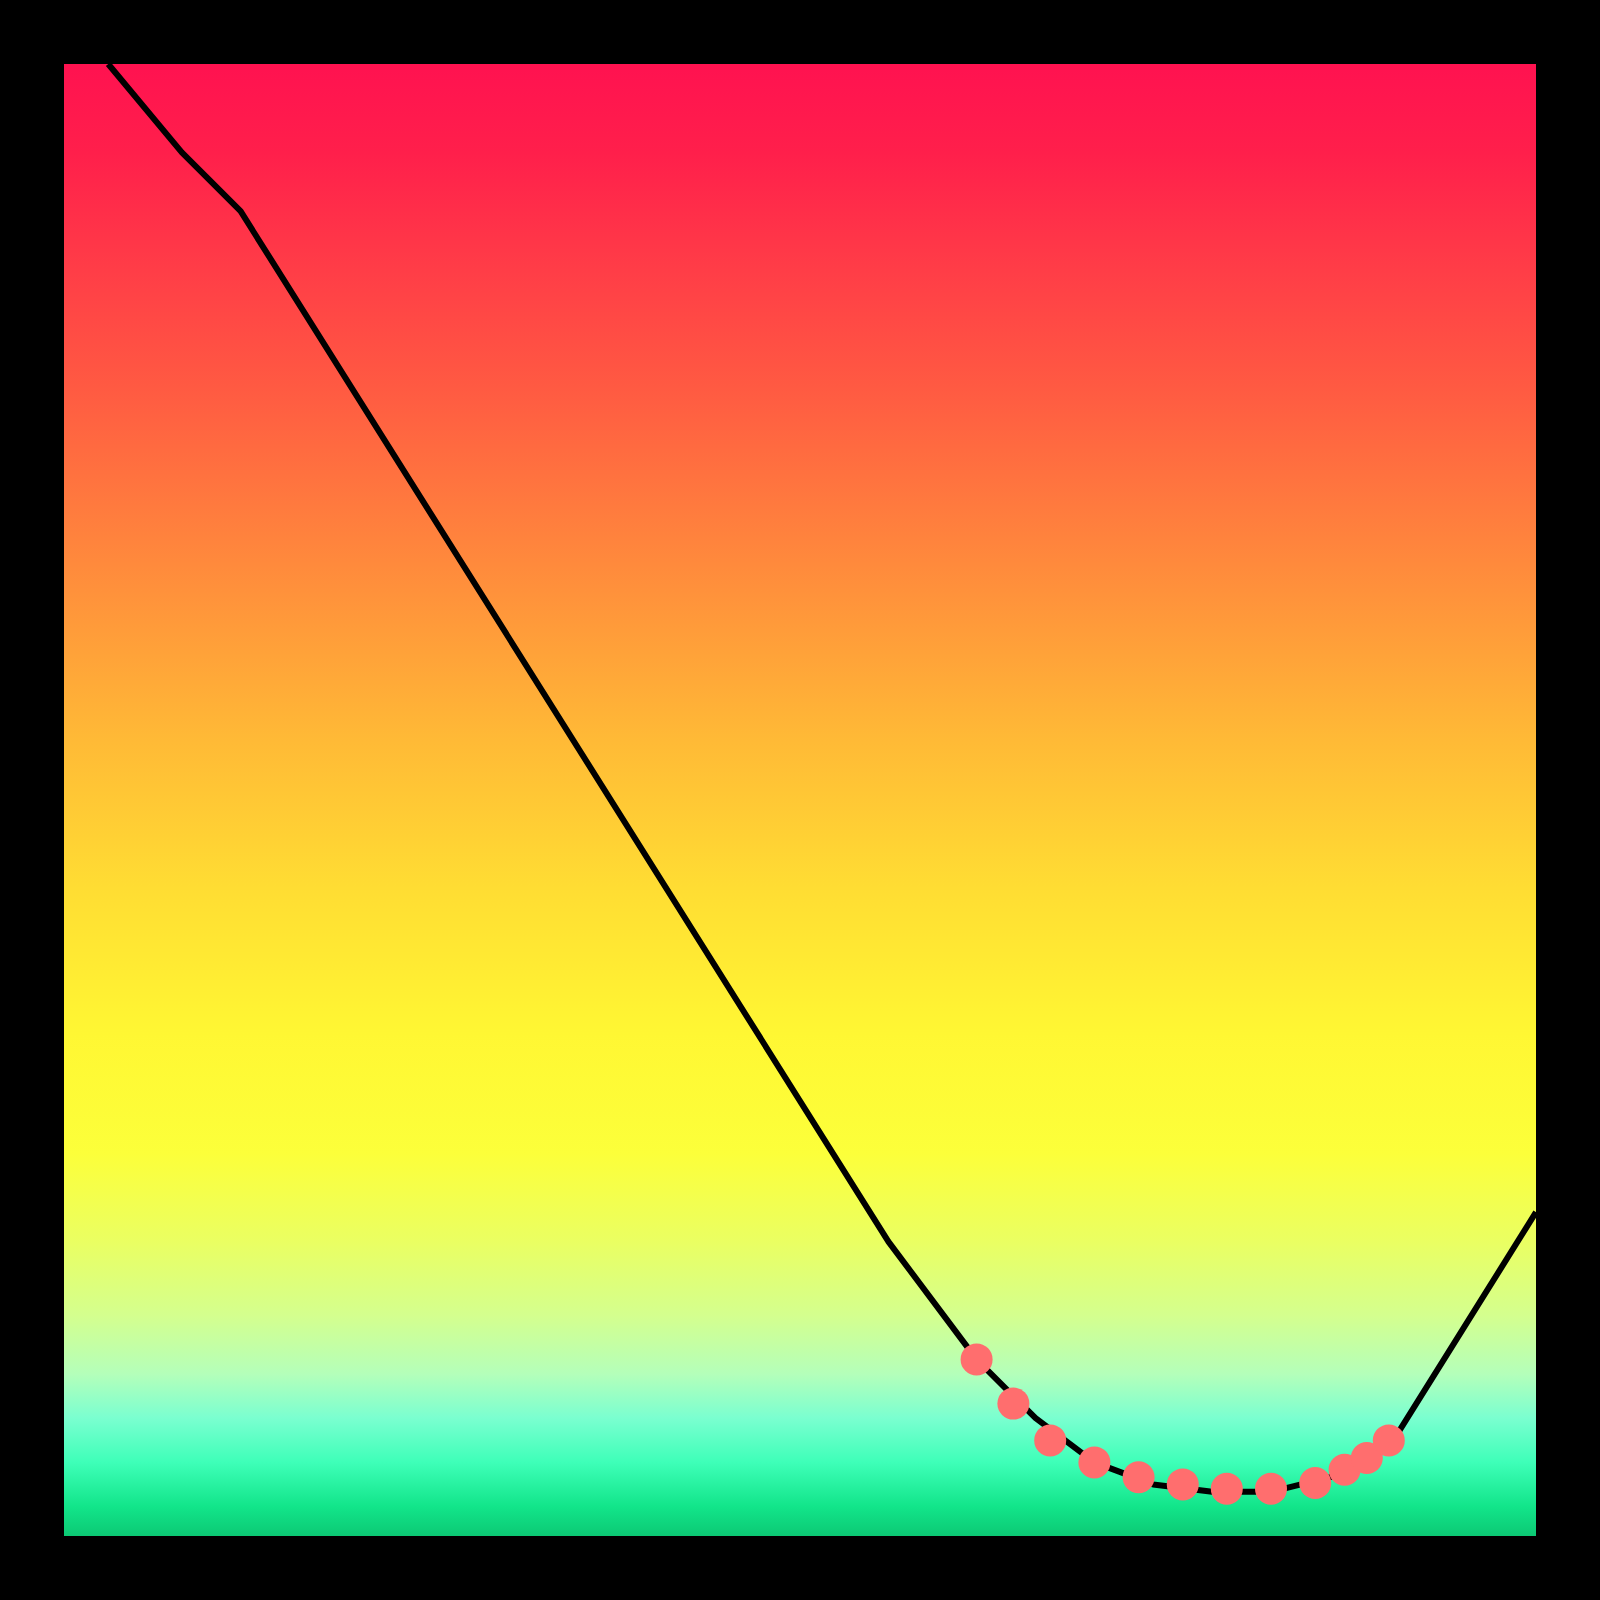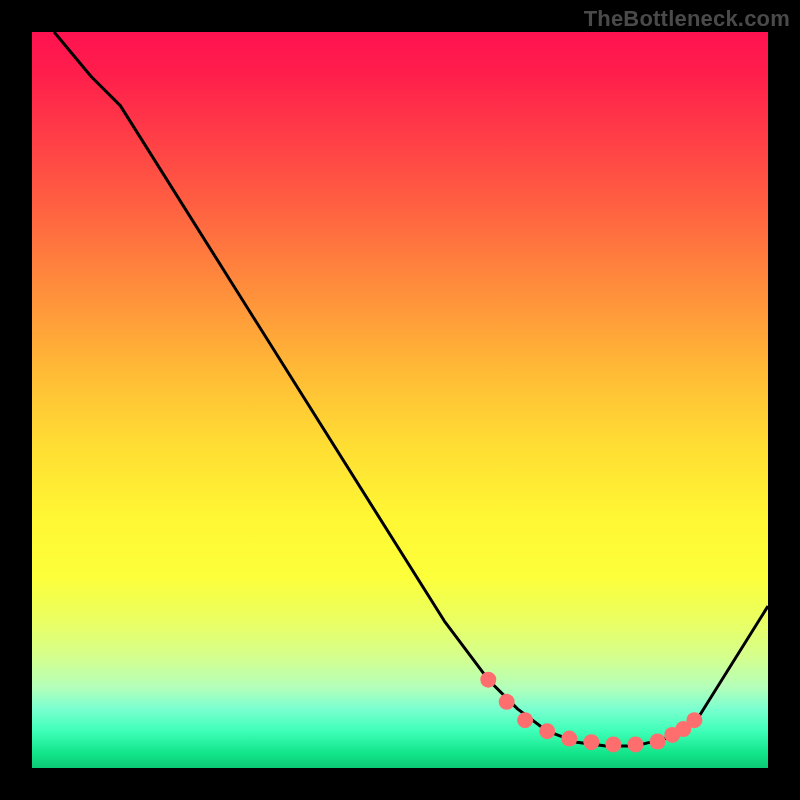--- a/index.html
+++ b/index.html
@@ -53,21 +53,20 @@
     top: 0;
     width: 736px;
     height: 736px;
     overflow: visible;
   }
 </style>
 </head>
 <body>
 
 <div class="frame">
-  <div class="watermark">TheBottleneck.com</div>
   <div class="plot-area">
     <svg class="curve" viewBox="0 0 736 736">
       <g id="curve-layer">
           <path d="M22.1 0.0 L58.9 44.2 L88.3 73.6 L412.2 588.8 L456.3 647.7 L485.8 677.1 L515.2 699.2 L544.6 710.2 L574.1 713.9 L603.5 713.9 L633.0 706.6 L662.4 691.8 L736.0 574.1" stroke="#000" stroke-width="3" fill="none" stroke-linejoin="round"></path>
         </g>
       <g id="marker-layer">
           <circle cx="456.3" cy="647.7" r="8" fill="#ff6e6e"></circle>
           <circle cx="474.7" cy="669.8" r="8" fill="#ff6e6e"></circle>
           <circle cx="493.1" cy="688.2" r="8" fill="#ff6e6e"></circle>
           <circle cx="515.2" cy="699.2" r="8" fill="#ff6e6e"></circle>

